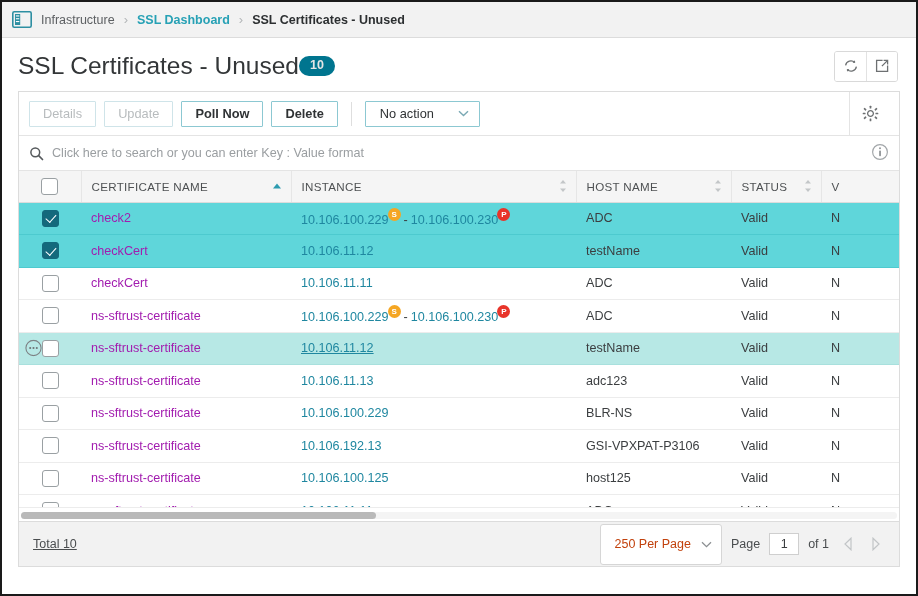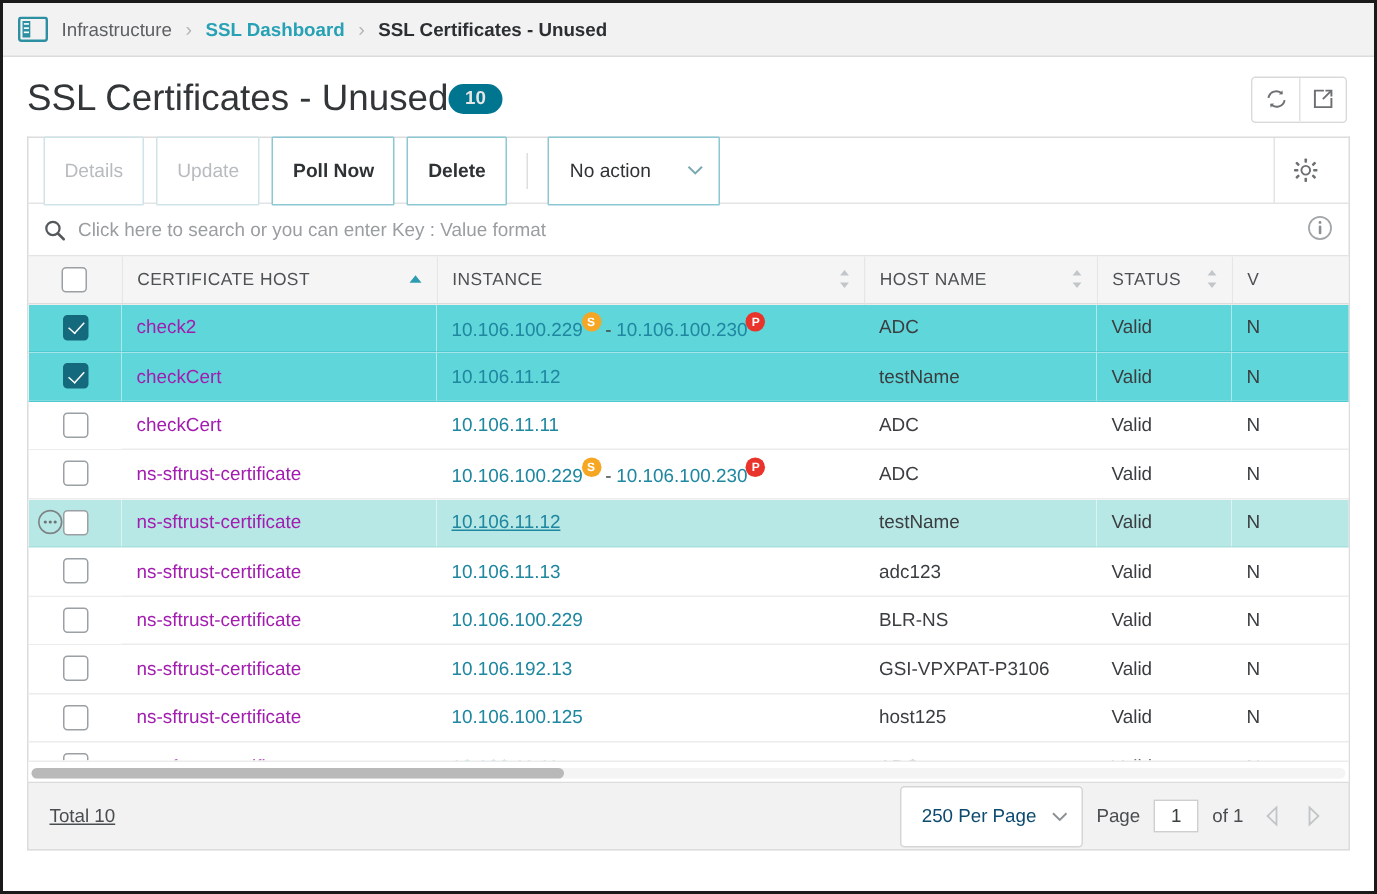--- a/index.html
+++ b/index.html
@@ -90,21 +90,21 @@
   
   .toolbar {
     height: 44px;
     display: flex;
     align-items: center;
     padding: 0 8px 0 10px;
     border-bottom: 1px solid #e4e4e4;
     gap: 8px;
   }
   .btn {
-    height: 46px;
+    height: 26px;
     min-width: 62px;
     padding: 0 13px;
     border: 1px solid #8cc8d2;
     border-radius: 1px;
     background: #ffffff;
     font-size: 12.8px;
     color: #2f3234;
     font-weight: bold;
     cursor: pointer;
     font-family: "Liberation Sans", sans-serif;
@@ -303,21 +303,21 @@
   .total { font-size: 12.5px; color: #4a4d4f; text-decoration: underline; }
   .pager { margin-left: auto; display: flex; align-items: center; gap: 9px; }
   .per-page {
     height: 41px;
     background: #fff;
     border: 1px solid #d6d6d6;
     border-radius: 3px;
     display: flex; align-items: center; gap: 10px;
     padding: 0 9px 0 13px;
     font-size: 12.5px;
-    color: #0c4a6e;
+    color: #c2410c;
     cursor: pointer;
   }
   .pg-label { font-size: 12.5px; color: #4a4d4f; }
   .pg-input {
     width: 30px; height: 22px;
     border: 1px solid #cfcfcf;
     background: #fff;
     text-align: center;
     font-size: 12.5px;
     color: #3b3e40;
@@ -425,21 +425,21 @@
           <col style="width:155px">
             <col style="width:90px">
             <col style="width:208px">
         </colgroup>
         <thead>
           <tr>
             <th class="cb-col">
               <span class="cbx"></span>
             </th>
             <th>
-              <span>CERTIFICATE HOST</span>
+              <span>CERTIFICATE NAME</span>
               <span class="sort-asc"></span>
             </th>
             <th>
               <span>INSTANCE</span>
               <svg class="sort-both" viewBox="0 0 8 13">
                 <path d="M4 0.5l3 3.6H1z" fill="#c3c6c8"></path>
                   <path d="M4 12.5l3-3.6H1z" fill="#c3c6c8"></path>
               </svg>
             </th>
             <th>

